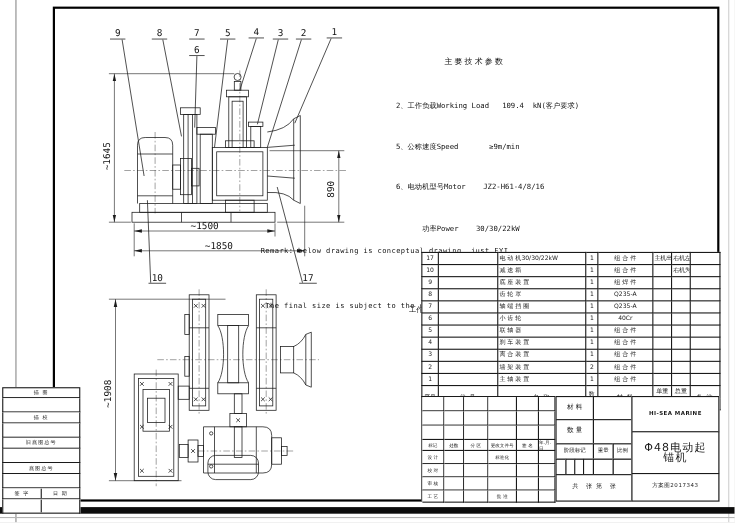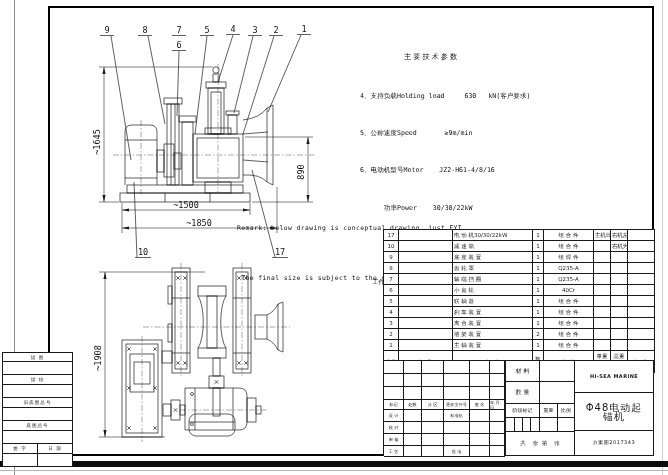--- a/index.html
+++ b/index.html
@@ -285,21 +285,21 @@
     <g>
       <line class="dim" x1="14" y1="14" x2="120" y2="14"></line>
       <line class="dim" x1="14" y1="179" x2="80" y2="179"></line>
       <line class="dim" x1="20" y1="14" x2="20" y2="179" marker-start="url(#ah)" marker-end="url(#ah)"></line>
       <text class="dimtxt" transform="rotate(-90 16 100)" x="16" y="100" text-anchor="middle">~1908</text>
     </g>
   </svg>
 
   <div class="abs tech" style="left:360px;top:26px;width:200px;">
     <div class="tp-title">主要技术参数</div>
-    <div>4、支持负载Holding load     630   kN(客户要求)</div>
+    <div>2、工作负载Working Load   109.4  kN(客户要求)</div>
     <div>5、公称速度Speed       ≥9m/min</div>
     <div>6、电动机型号Motor    JZ2-H61-4/8/16</div>
     <div>      功率Power    30/30/22kW</div>
     <div>      转速Speed     1420/670/300r/min</div>
     <div>   工作制 Work duty   10/30/5min</div>
     <div>      电制 Duty     380V  50Hz</div>
   </div>
 
   <div class="abs remark" style="left:237px;top:184px;width:330px;">
     <div class="r2">Remark: below drawing is conceptual drawing, just FYI.</div>

